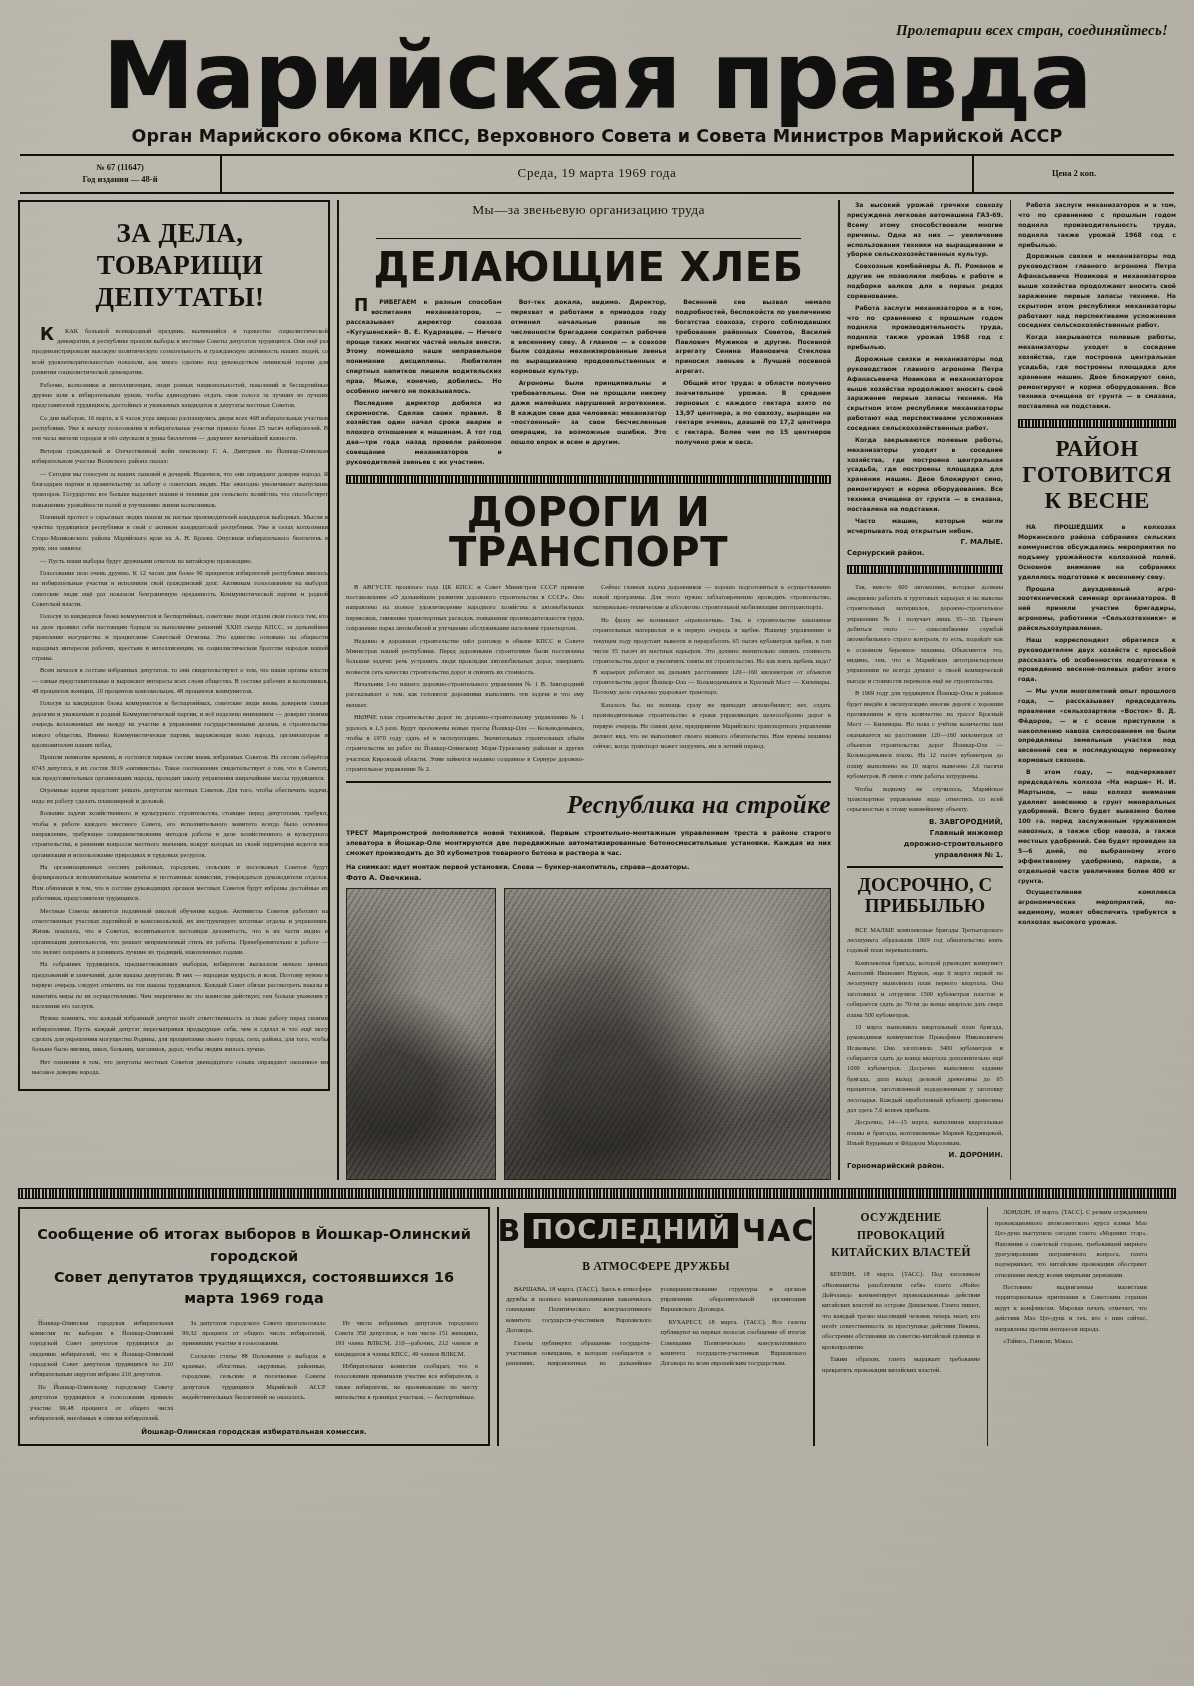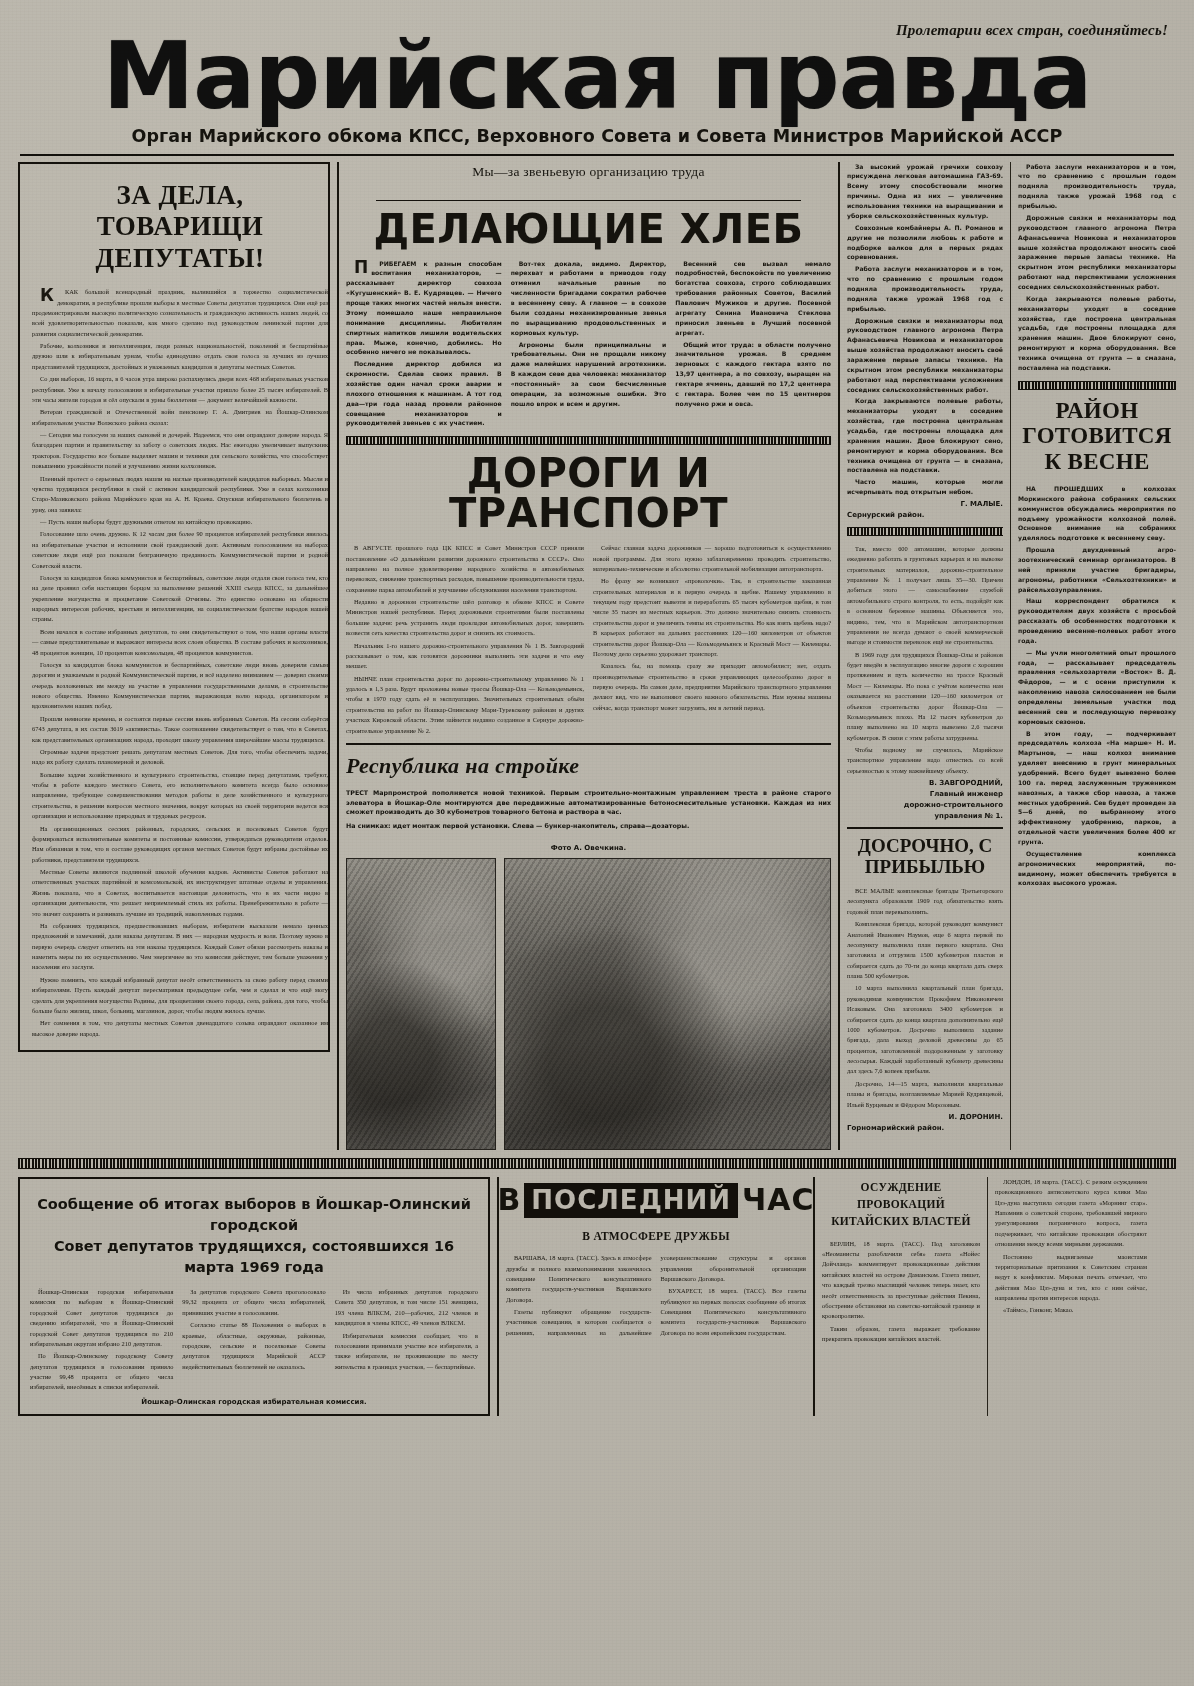--- a/index.html
+++ b/index.html
@@ -103,21 +103,21 @@
   .h-sub{
     font-family:"Liberation Serif", serif;font-weight:bold;text-align:center;
     font-size:23px;line-height:1.12;letter-spacing:.3px;margin:4px 0 9px 0;
   }
   .h-sml{
     font-family:"Liberation Serif", serif;font-weight:bold;text-align:center;
     font-size:19px;line-height:1.1;margin:6px 0 8px 0;
   }
   .italic-head{
     font-family:"Liberation Serif", serif;font-style:italic;font-weight:bold;
-    font-size:22px;text-align:left;margin:8px 0 9px 0;letter-spacing:.4px;
+    font-size:25px;text-align:right;margin:8px 0 9px 0;letter-spacing:.4px;
   }
   .h-announce{
     font-family:"DejaVu Sans", sans-serif;font-weight:bold;
     font-size:14.5px;line-height:1.45;text-align:center;margin:7px 6px 9px 6px;
   }
   .h-news{
     font-family:"Liberation Serif", serif;font-weight:bold;
     font-size:11.5px;line-height:1.5;text-align:center;letter-spacing:.3px;
     margin:2px 0 8px 0;
   }
@@ -144,21 +144,21 @@
   }
   .photo::after{
     content:"";position:absolute;inset:0;
     background:
       radial-gradient(circle at 30% 70%, rgba(30,28,24,.55) 0 18%, transparent 45%),
       radial-gradient(circle at 72% 30%, rgba(235,233,228,.35) 0 14%, transparent 40%),
       linear-gradient(20deg, rgba(0,0,0,.25), rgba(255,255,255,.15));
   }
   .ph-cap{font-size:6.3px;line-height:1.55;text-align:justify;margin-top:4px;
           font-family:"DejaVu Sans",sans-serif;font-weight:bold;}
-  .ph-credit{text-align:center;font-weight:bold;font-size:7px;margin-top:13px;
+  .ph-credit{text-align:left;font-weight:bold;font-size:7px;margin-top:3px;
              font-family:"DejaVu Sans",sans-serif;}
 
   
   .lasthour{display:flex;align-items:center;justify-content:center;gap:4px;margin:6px 0 10px 0;}
   .lh-b{font-family:"DejaVu Sans",sans-serif;font-weight:bold;font-size:30px;line-height:1;}
   .lh-inv{font-family:"DejaVu Sans",sans-serif;font-weight:bold;font-size:26px;
           background:#15120c;color:#d2cfc7;padding:2px 7px 3px 7px;letter-spacing:1px;}
   .lh-c{font-family:"DejaVu Sans",sans-serif;font-weight:bold;font-size:30px;line-height:1;letter-spacing:1px;}
 
   .bbox{border:2px solid #17140e;padding:8px 10px;}
@@ -169,20 +169,28 @@
 </head>
 <body>
 
 <div class="sheet">
 
   <div>
     <div class="slogan">Пролетарии всех стран, соединяйтесь!</div>
     <div class="nameplate">Марийская правда</div>
     <div class="subtitle">Орган Марийского обкома КПСС, Верховного Совета и Совета Министров Марийской АССР</div>
     <div class="rule-hair"></div>
+    <div class="infobar">
+      <div class="cell ib-left">
+        <div>№ 67 (11647)</div>
+        <div>Год издания — 48-й</div>
+      </div>
+      <div class="cell ib-mid">Среда, 19 марта 1969 года</div>
+      <div class="cell ib-right">Цена 2 коп.</div>
+    </div>
   </div>
 
   <div class="body-grid">
 
     <div class="col-a">
       <div class="box-ed">
         <div class="h-ed">ЗА ДЕЛА, ТОВАРИЩИ ДЕПУТАТЫ!</div>
         <div class="txt">
           <p><span class="drop">К</span><span>КАК большой всенародный праздник, вылившийся в торжество социалистической демократии, в республике прошли выборы в местные Советы депутатов трудящихся. Они ещё раз продемонстрировали высокую политическую сознательность и гражданскую активность наших людей, со всей удовлетворительностью показали, как много сделано под руководством ленинской партии для развития социалистической демократии.</span></p>
           <p>Рабочие, колхозники и интеллигенция, люди разных национальностей, поколений и беспартийные дружно шли к избирательным урнам, чтобы единодушно отдать свои голоса за лучших из лучших представителей трудящихся, достойных и уважаемых кандидатов в депутаты местных Советов.</p>

